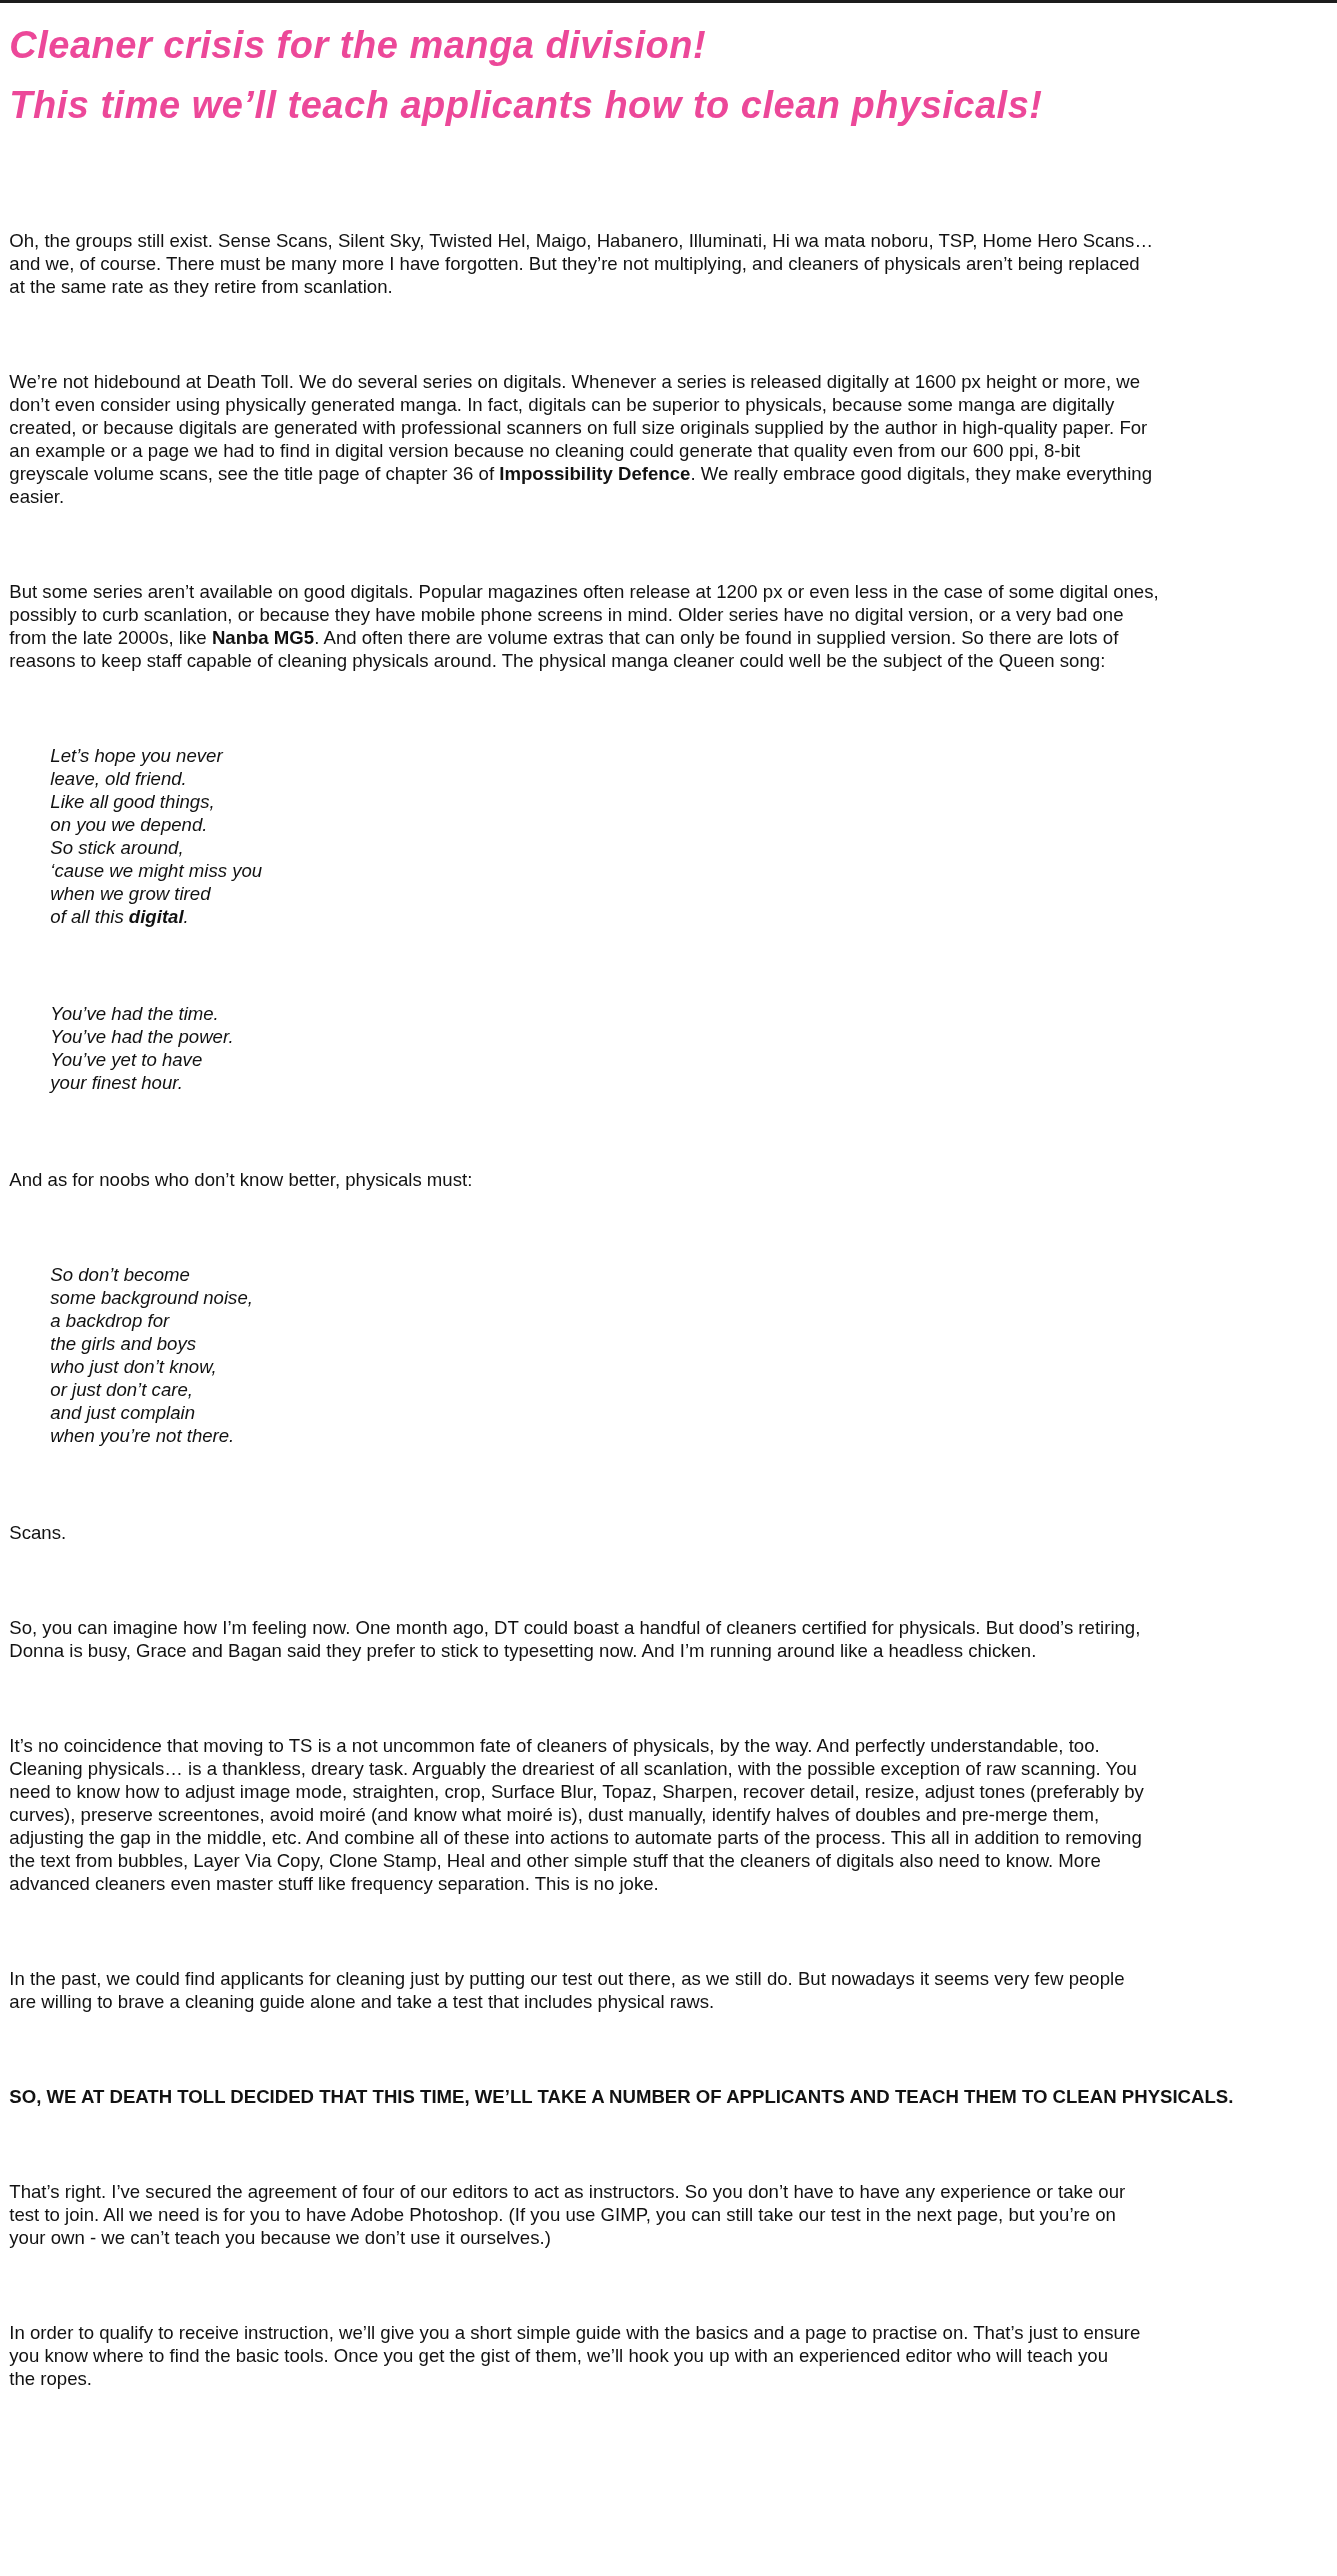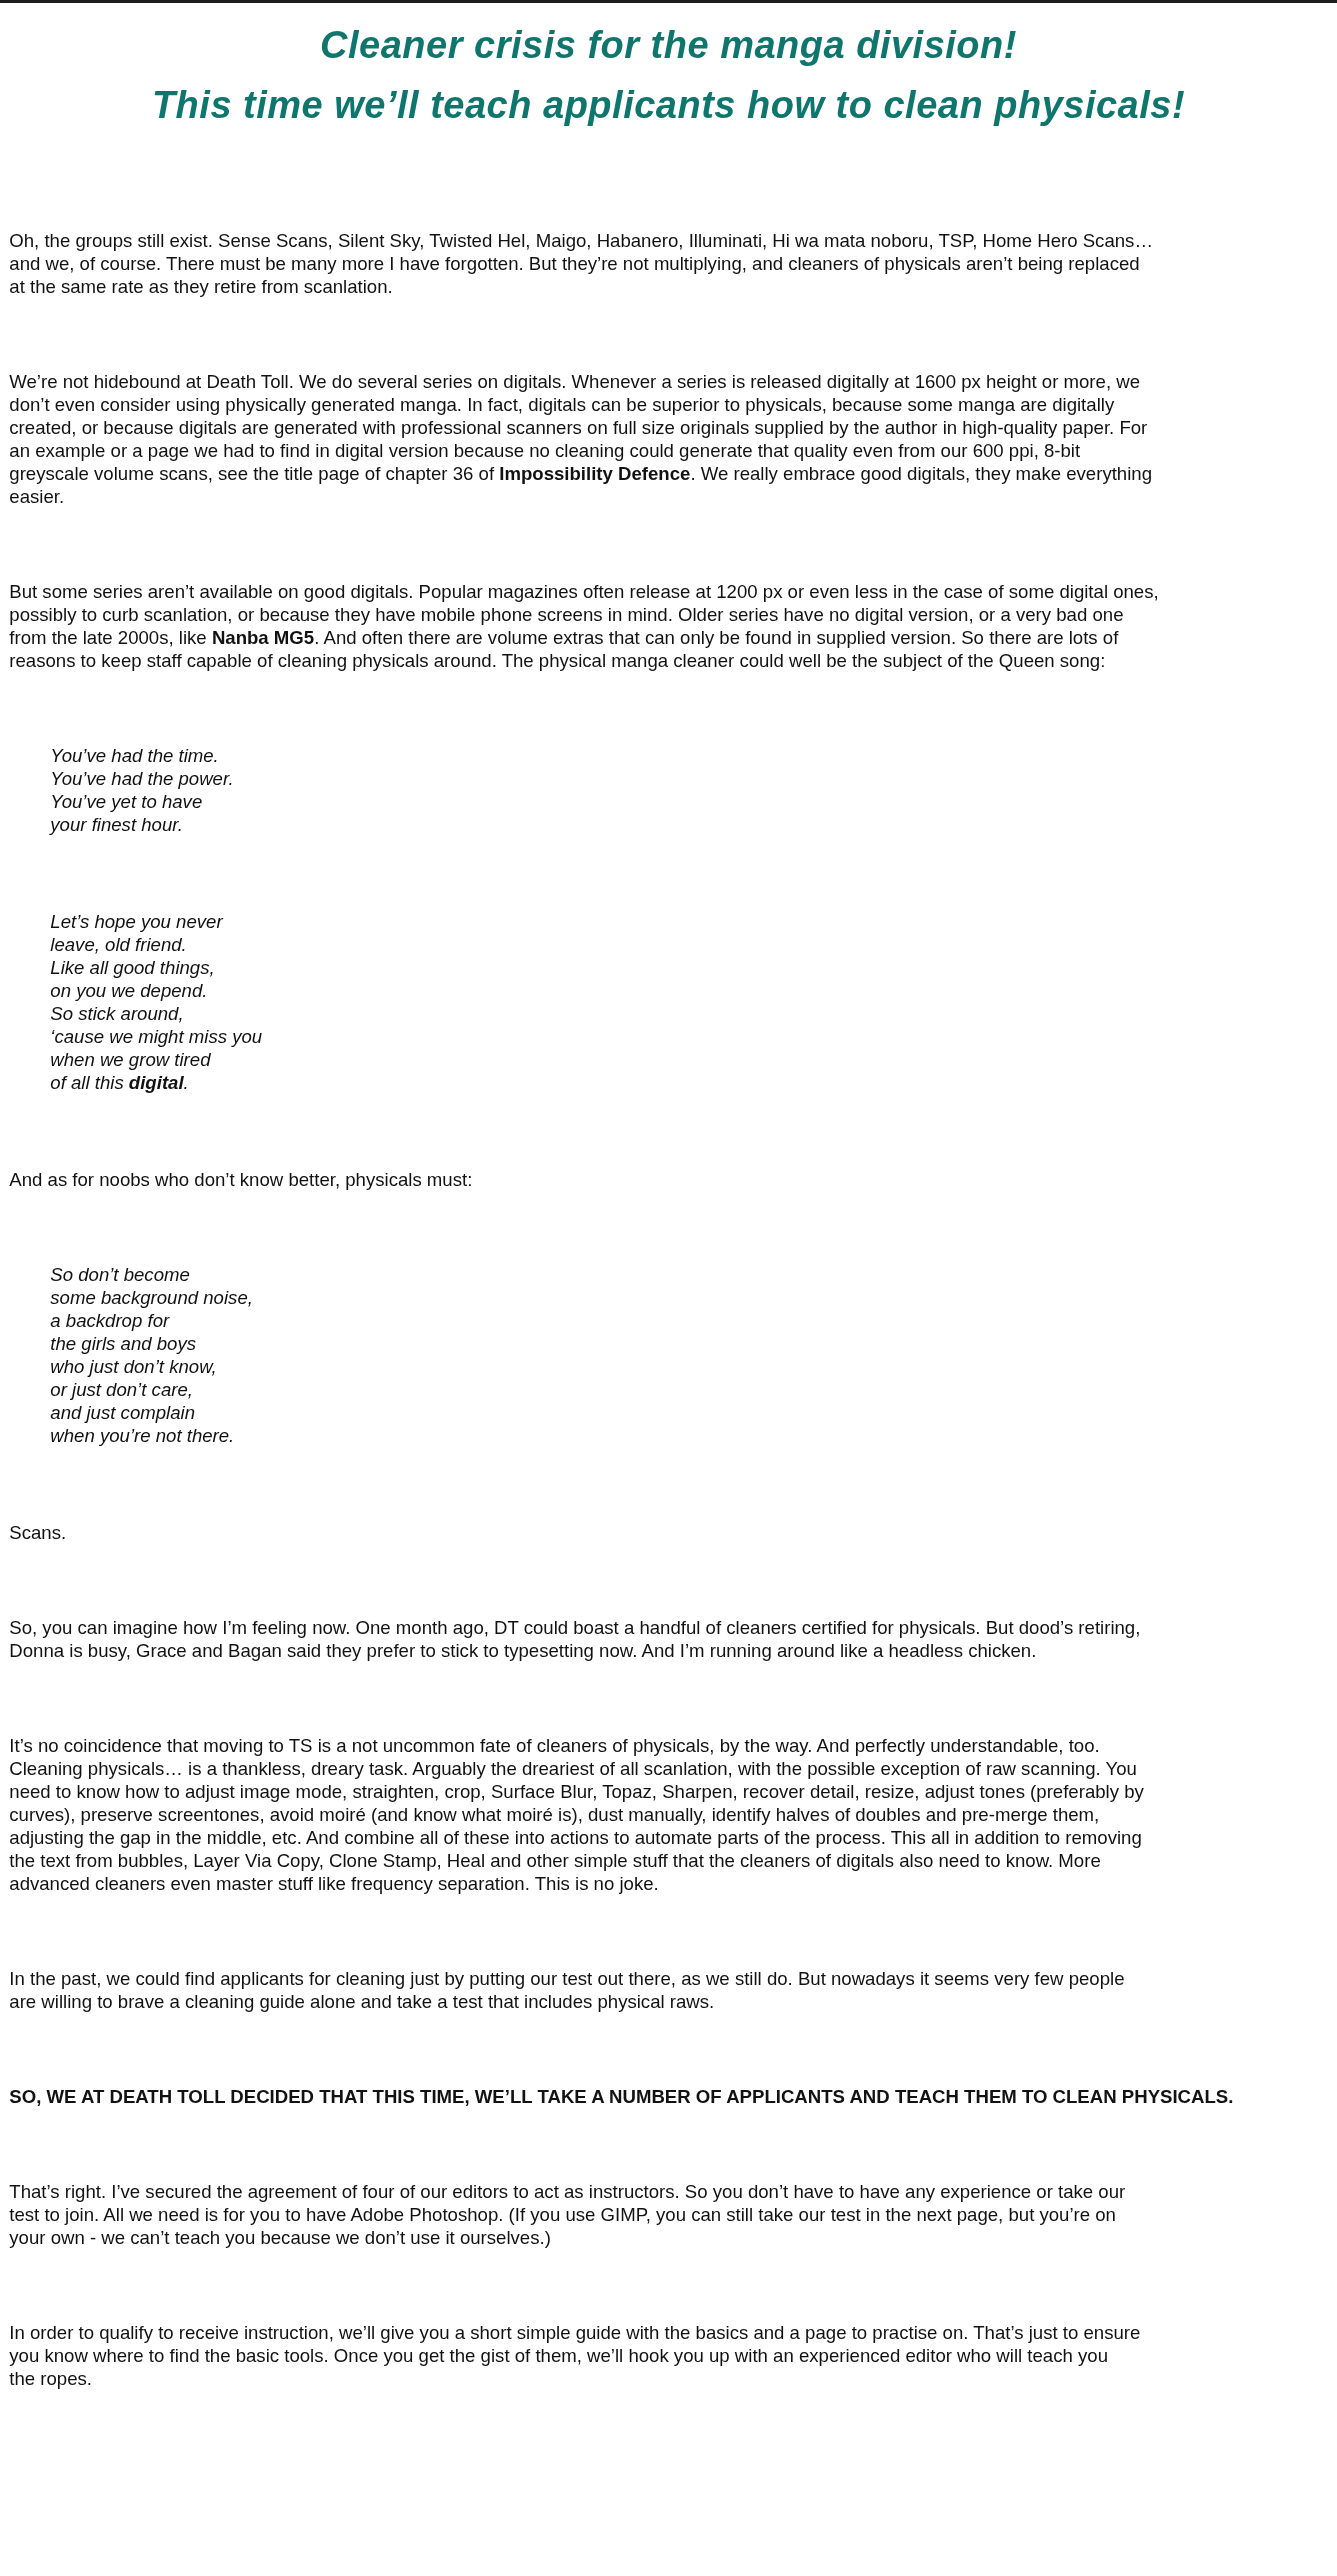--- a/index.html
+++ b/index.html
@@ -11,27 +11,27 @@
     font-family: "Liberation Sans", sans-serif;
     overflow: hidden;
   }
   .top-edge {
     height: 2.8px;
     background: #1d1d1d;
     width: 100%;
   }
   .page-title {
     margin: 12px 9.3px 48px 9.3px;
-    text-align: center;
+    text-align: left;
     font-style: italic;
     font-weight: bold;
     font-size: 38px;
     line-height: 60px;
     letter-spacing: 0.5px;
-    color: #0f766e;
+    color: #ec4899;
     white-space: pre-line;
   }
   .doc {
     padding: 0 9.3px;
     font-size: 18.6px;
     line-height: 23px;
     white-space: pre-line;
   }
   .para { margin: 0 0 26px 0; }
   .para.bold { font-weight: bold; }
@@ -62,33 +62,33 @@
 created, or because digitals are generated with professional scanners on full size originals supplied by the author in high-quality paper. For
 an example or a page we had to find in digital version because no cleaning could generate that quality even from our 600 ppi, 8-bit
 greyscale volume scans, see the title page of chapter 36 of </span><span class="bi">Impossibility Defence</span><span>. We really embrace good digitals, they make everything
 easier.</span></p>
 
     <p class="para"><span>But some series aren’t available on good digitals. Popular magazines often release at 1200 px or even less in the case of some digital ones,
 possibly to curb scanlation, or because they have mobile phone screens in mind. Older series have no digital version, or a very bad one
 from the late 2000s, like </span><span class="bi">Nanba MG5</span><span>. And often there are volume extras that can only be found in supplied version. So there are lots of
 reasons to keep staff capable of cleaning physicals around. The physical manga cleaner could well be the subject of the Queen song:</span></p>
 
-    <div class="verse">You’ve had the time.
-You’ve had the power.
-You’ve yet to have
-your finest hour.</div>
-
     <div class="verse"><span>Let’s hope you never
 leave, old friend.
 Like all good things,
 on you we depend.
 So stick around,
 ‘cause we might miss you
 when we grow tired
 of all this </span><span class="bi">digital</span><span>.</span></div>
+
+    <div class="verse">You’ve had the time.
+You’ve had the power.
+You’ve yet to have
+your finest hour.</div>
 
     <p class="para">And as for noobs who don’t know better, physicals must:</p>
 
     <div class="verse">So don’t become
 some background noise,
 a backdrop for
 the girls and boys
 who just don’t know,
 or just don’t care,
 and just complain

